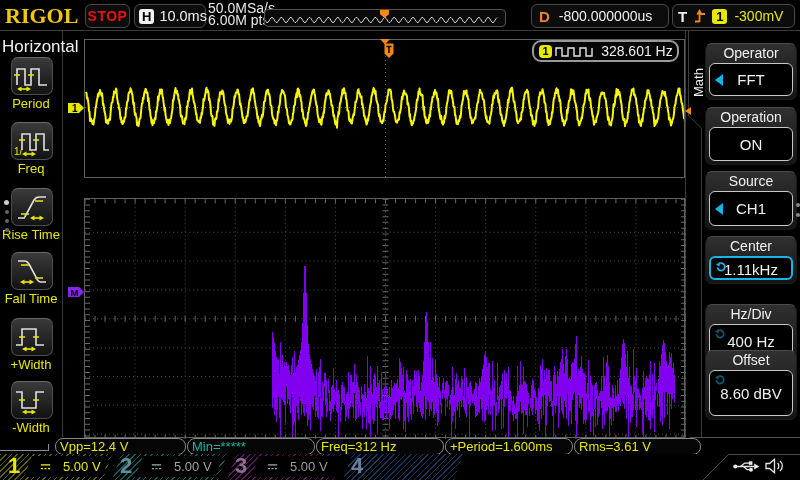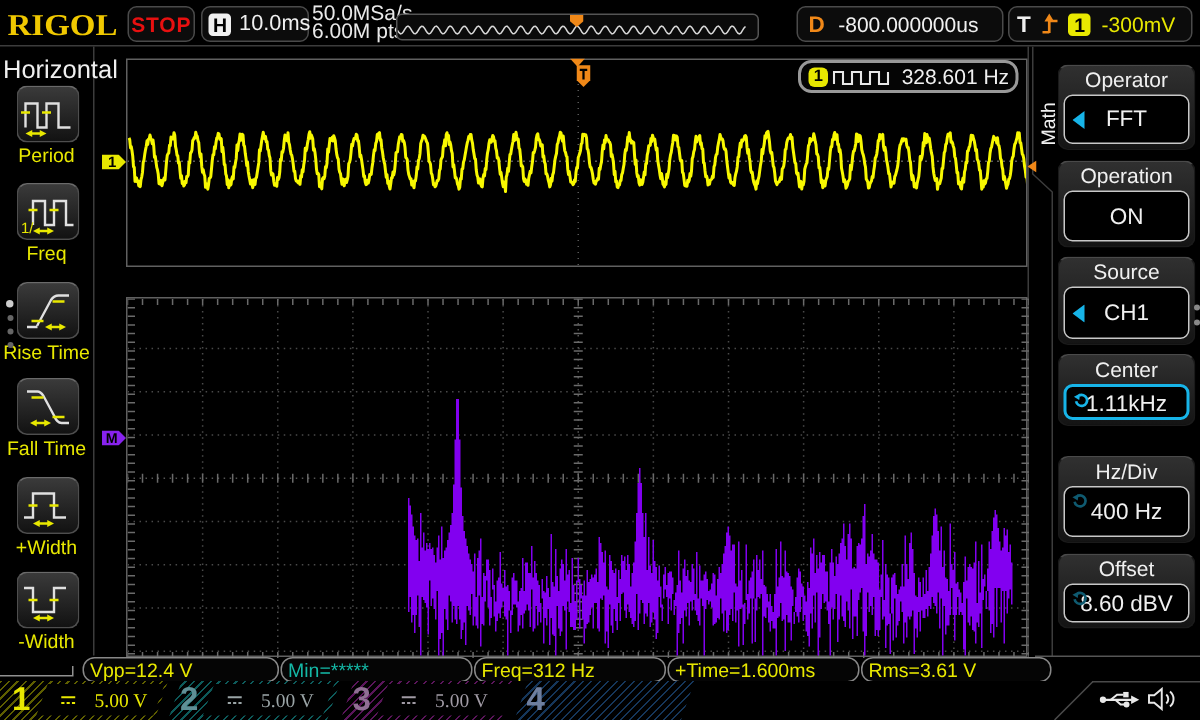--- a/index.html
+++ b/index.html
@@ -70,21 +70,21 @@
 .mtri { position:absolute; left:5px; top:50%; margin-top:-6px; }
 .mknob { position:absolute; left:4px; top:3px; }
 .mdot { position:absolute; left:796px; width:4px; height:4px; border-radius:50%; background:#888; }
 
 
 .pill { position:absolute; top:438px; height:17px; background:#050505; border:1px solid #888;
   border-radius:8px; font-size:13px; line-height:15px; padding-left:4px; white-space:nowrap; }
 #chbar { position:absolute; left:0; top:454px; width:800px; height:26px; background:#000; }
 .ch { position:absolute; top:0; height:26px; }
 .chn { position:absolute; left:8px; top:-1px; font-size:22px; font-weight:bold; }
-.chb { position:absolute; top:2px; height:21px; display:flex; align-items:center; font-size:13px;font-family:Liberation Serif, serif; }
+.chb { position:absolute; top:2px; height:21px; display:flex; align-items:center; font-size:13px; }
 .chbg { position:absolute; left:0; top:0; width:100%; height:100%; background:#000; transform:skewX(-20deg); }
 </style></head>
 <body>
 <div id="scr">
 
 <div class="logo">RIGOL</div>
     <div class="tbox" style="left:85px;width:45px">
       <span class="stop">STOP</span>
     </div>
     <div class="tbox" style="left:134px;width:72px">
@@ -288,41 +288,41 @@
     <div class="mg" style="top:304px;height:58px">
       <div class="mh">Hz/Div</div>
       <div class="mbtn">
         <svg class="mknob" width="12" height="12" viewBox="0 0 15 15">
           <path d="M5.4,3.3 A4.6,4.6 0 1 1 3.0,8.1" fill="none" stroke="#0f5a70" stroke-width="2.2"></path>
           <path d="M1.2,4.4L6.3,1.7L5.6,7.1Z" fill="#0f5a70"></path>
         </svg>
         <span>400 Hz</span>
       </div>
     </div>
-    <div class="mg" style="top:369px;height:50px">
+    <div class="mg" style="top:350px;height:70px">
       <div class="mh">Offset</div>
       <div class="mbtn">
         <svg class="mknob" width="12" height="12" viewBox="0 0 15 15">
           <path d="M5.4,3.3 A4.6,4.6 0 1 1 3.0,8.1" fill="none" stroke="#0f5a70" stroke-width="2.2"></path>
           <path d="M1.2,4.4L6.3,1.7L5.6,7.1Z" fill="#0f5a70"></path>
         </svg>
         <span>8.60 dBV</span>
       </div>
     </div>
 <div class="mdot" style="top:203px"></div>
 <div class="mdot" style="top:213px"></div>
 
 <div style="position:absolute;left:0;top:450px;width:48px;height:1px;background:#909090"></div>
 <div style="position:absolute;left:48px;top:444px;width:1px;height:7px;background:#909090"></div>
 <div style="position:absolute;left:690px;top:437px;width:110px;height:1px;background:#555"></div>
 
 <div class="pill" style="left:55px;width:131px"><span style="color:#e8e800">Vpp=12.4 V</span></div>
     <div class="pill" style="left:187px;width:128px"><span style="color:#14b8a6">Min=*****</span></div>
     <div class="pill" style="left:316px;width:128px"><span style="color:#e8e800">Freq=312 Hz</span></div>
-    <div class="pill" style="left:445px;width:128px"><span style="color:#e8e800">+Time=1.600ms</span></div>
+    <div class="pill" style="left:445px;width:128px"><span style="color:#e8e800">+Period=1.600ms</span></div>
     <div class="pill" style="left:574px;width:127px"><span style="color:#e8e800">Rms=3.61 V</span></div>
 <div id="chbar">
 <div class="ch" style="left:0px;width:112px;background:repeating-linear-gradient(135deg,#5e5e00 0px,#5e5e00 1px,transparent 1px,transparent 4px);clip-path:polygon(0 0,100% 0,calc(100% - 9px) 100%,0 100%)">
         <div class="chn" style="color:#e8e800">1</div>
       </div>
       <div class="chb" style="left:28px;width:78px">
         <div class="chbg"></div>
         <span style="margin-left:12px;position:relative"><svg width="11" height="8" viewBox="0 0 13 8">
             <path d="M1,1.5h11" stroke="#e8e800" stroke-width="1.6" fill="none"></path>
             <path d="M1,6h2.5 M5.2,6h2.5 M9.4,6h2.5" stroke="#e8e800" stroke-width="1.6" fill="none"></path>

